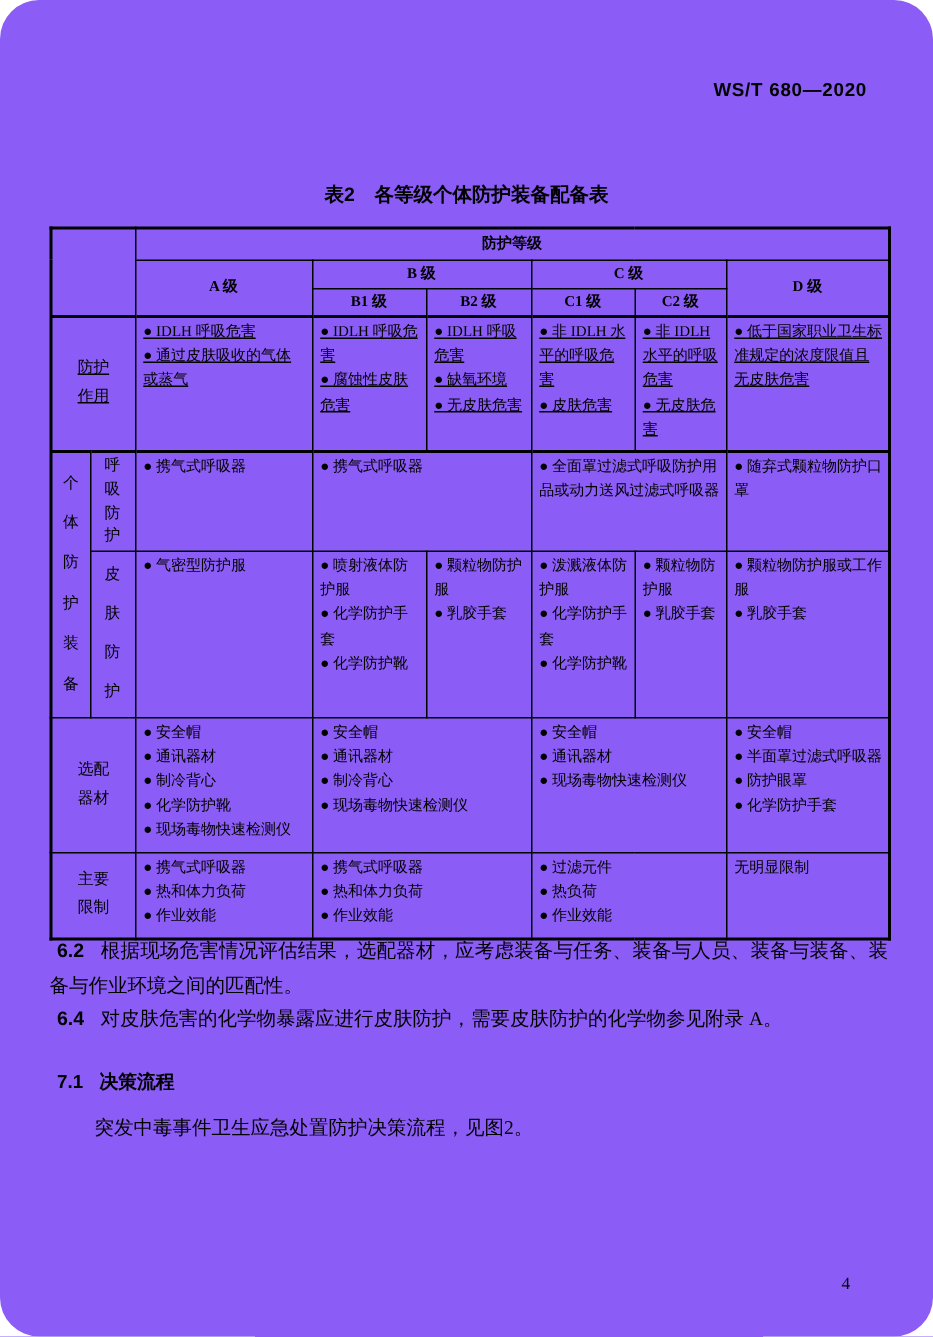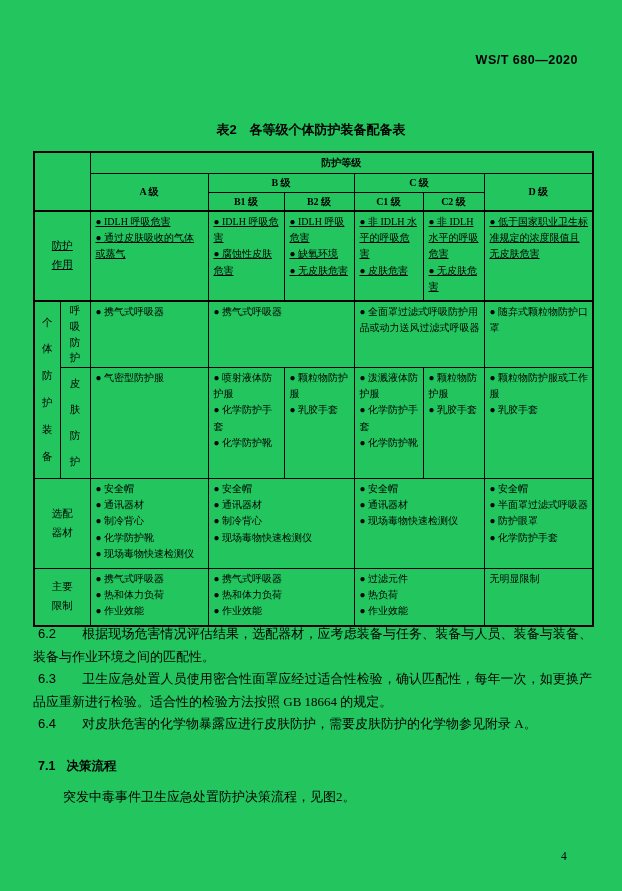--- a/index.html
+++ b/index.html
@@ -1,21 +1,21 @@
 <!DOCTYPE html>
 <html><head>
 <meta charset="utf-8">
 <style>
   html,body{margin:0;padding:0;}
   body{
     width:622px;height:891px;background:#ffffff;position:relative;
     font-family:"Liberation Serif","DejaVu Serif",serif;color:#000;
     -webkit-font-smoothing:antialiased;
   }
-  .page{position:absolute;inset:0;background:#22c55e;overflow:hidden;}
+  .page{position:absolute;inset:0;background:#8b5cf6;overflow:hidden;border-radius:26px;}
 
   .doc-header{
     position:absolute;top:53px;right:44px;
     font-family:"Liberation Sans","DejaVu Sans",sans-serif;
     font-weight:bold;font-size:12.5px;letter-spacing:0.5px;
   }
   .table-title{
     position:absolute;top:121px;left:0;width:622px;text-align:center;
     font-family:"Liberation Sans","DejaVu Sans",sans-serif;
     font-weight:bold;font-size:13px;
@@ -50,21 +50,21 @@
   tr.r-effect > td{border-top-width:2px;text-decoration:underline;}
   tr.r-resp  > td{border-top-width:2px;}
   .item{margin:0;}
   td.plain{line-height:1.62;}
 
   .flow{
     position:absolute;top:623px;left:33px;width:559px;
     font-size:13px;line-height:22.5px;text-align:justify;
   }
   .clause{text-indent:5px;margin:0;}
-  .clause .num{font-family:"Liberation Sans","DejaVu Sans",sans-serif;margin-right:26px;}
+  .clause .num{font-family:"Liberation Sans","DejaVu Sans",sans-serif;margin-right:11px;font-weight:bold;}
   .h-sec{
     font-family:"Liberation Sans","DejaVu Sans",sans-serif;
     font-weight:bold;font-size:12.5px;line-height:16px;text-align:left;text-indent:5px;
   }
   .h7{margin-top:14px;}
   .h71{margin-top:22px;}
   .h-sec .num{margin-right:11px;}
   .body-para{margin-top:11px;text-indent:30px;text-align:left;}
   .page-number{
     position:absolute;top:850px;left:561px;font-size:11.5px;
@@ -239,21 +239,20 @@
             <div class="item">● 热负荷</div>
             <div class="item">● 作业效能</div>
           </td>
         <td class="plain">无明显限制</td>
       </tr>
     </tbody>
   </table>
 
   <div class="flow">
     <p class="clause"><span class="num">6.2</span><span>根据现场危害情况评估结果，选配器材，应考虑装备与任务、装备与人员、装备与装备、装备与作业环境之间的匹配性。</span></p>
-    <p class="clause"><span class="num">6.3</span><span>卫生应急处置人员使用密合性面罩应经过适合性检验，确认匹配性，每年一次，如更换产品应重新进行检验。适合性的检验方法按照 GB 18664 的规定。</span></p>
     <p class="clause"><span class="num">6.4</span><span>对皮肤危害的化学物暴露应进行皮肤防护，需要皮肤防护的化学物参见附录 A。</span></p>
 
 
     <p class="h-sec h71"><span class="num">7.1</span><span>决策流程</span></p>
 
     <p class="body-para">突发中毒事件卫生应急处置防护决策流程，见图2。</p>
   </div>
 
   <div class="page-number">4</div>
 

